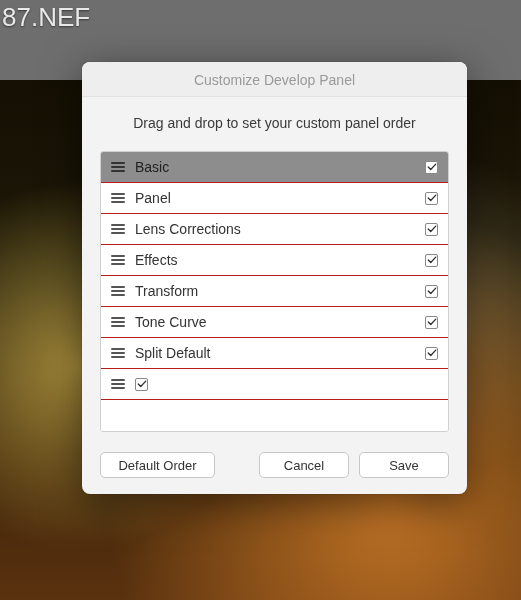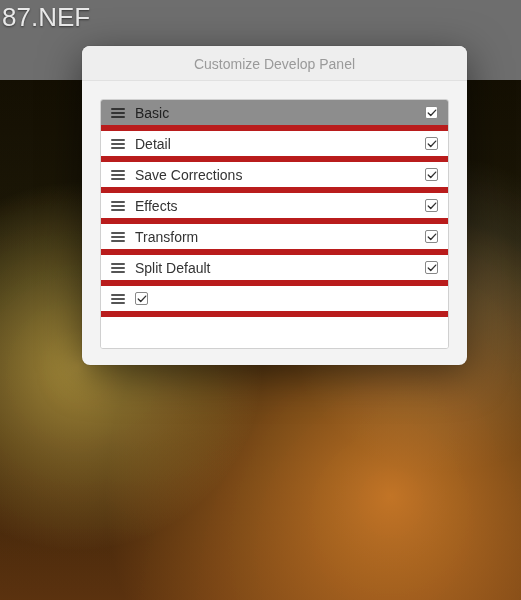--- a/index.html
+++ b/index.html
@@ -34,21 +34,21 @@
     height: 520px;
     background:
       radial-gradient(circle at 15% 55%, rgba(255,220,100,.55), rgba(0,0,0,0) 35%),
       radial-gradient(circle at 75% 80%, rgba(230,140,50,.75), rgba(60,30,10,.3) 50%),
       radial-gradient(circle at 85% 45%, rgba(200,200,160,.4), rgba(0,0,0,0) 30%),
       linear-gradient(#0a1008 0%, #1a2010 40%, #3a2a10 70%, #6b4018 100%);
     filter: contrast(1.05);
   }
   .dialog {
     position: absolute;
-    top: 46px;
+    top: 62px;
     left: 82px;
     width: 385px;
     background: #f3f3f3;
     border-radius: 8px;
     box-shadow: 0 10px 40px rgba(0,0,0,.5), 0 0 0 1px rgba(0,0,0,.05);
     overflow: hidden;
   }
   .dialog-title {
     text-align: center;
     padding: 10px 0 8px;
@@ -70,21 +70,21 @@
     border: 1px solid #d0d0d0;
     border-radius: 3px;
     overflow: hidden;
     background: #fff;
   }
   .panel-row {
     display: flex;
     align-items: center;
     height: 31px;
     padding: 0 10px;
-    border-bottom: 6px solid #b91c1c;
+    border-bottom: 1px solid #b91c1c;
     background: #ffffff;
     font-size: 14px;
     color: #333;
   }
   .panel-row:last-child { border-bottom: none; }
   .panel-row.selected {
     background: #8d8d8d;
     color: #222;
   }
   .panel-row.empty { height: 31px; }
@@ -143,20 +143,21 @@
 
 <div class="topbar">
   <div class="filename">87.NEF</div>
 </div>
 
 <div class="photo-bg"></div>
 
 <div class="dialog">
   <div class="dialog-title">Customize Develop Panel</div>
   <div class="dialog-body">
+    <div class="instruction">Drag and drop to set your custom panel order</div>
 
     <div class="panel-list" id="panel-list">
         <div class="panel-row selected">
           <div class="drag-icon">
             <span></span>
             <span></span>
             <span></span>
           </div>
           <div class="panel-label">Basic</div>
           <div class="check">
@@ -164,34 +165,34 @@
               <path d="M1.5 6 L4.5 9 L10.5 2.5" stroke="#333" stroke-width="1.6" fill="none" stroke-linecap="round" stroke-linejoin="round"></path>
             </svg>
           </div>
         </div>
         <div class="panel-row">
           <div class="drag-icon">
             <span></span>
             <span></span>
             <span></span>
           </div>
-          <div class="panel-label">Detail</div>
-          <div class="check">
-            <svg viewBox="0 0 12 12">
-              <path d="M1.5 6 L4.5 9 L10.5 2.5" stroke="#333" stroke-width="1.6" fill="none" stroke-linecap="round" stroke-linejoin="round"></path>
-            </svg>
-          </div>
-        </div>
-        <div class="panel-row">
-          <div class="drag-icon">
-            <span></span>
-            <span></span>
-            <span></span>
-          </div>
-          <div class="panel-label">Save Corrections</div>
+          <div class="panel-label">Panel</div>
+          <div class="check">
+            <svg viewBox="0 0 12 12">
+              <path d="M1.5 6 L4.5 9 L10.5 2.5" stroke="#333" stroke-width="1.6" fill="none" stroke-linecap="round" stroke-linejoin="round"></path>
+            </svg>
+          </div>
+        </div>
+        <div class="panel-row">
+          <div class="drag-icon">
+            <span></span>
+            <span></span>
+            <span></span>
+          </div>
+          <div class="panel-label">Lens Corrections</div>
           <div class="check">
             <svg viewBox="0 0 12 12">
               <path d="M1.5 6 L4.5 9 L10.5 2.5" stroke="#333" stroke-width="1.6" fill="none" stroke-linecap="round" stroke-linejoin="round"></path>
             </svg>
           </div>
         </div>
         <div class="panel-row">
           <div class="drag-icon">
             <span></span>
             <span></span>
@@ -204,20 +205,33 @@
             </svg>
           </div>
         </div>
         <div class="panel-row">
           <div class="drag-icon">
             <span></span>
             <span></span>
             <span></span>
           </div>
           <div class="panel-label">Transform</div>
+          <div class="check">
+            <svg viewBox="0 0 12 12">
+              <path d="M1.5 6 L4.5 9 L10.5 2.5" stroke="#333" stroke-width="1.6" fill="none" stroke-linecap="round" stroke-linejoin="round"></path>
+            </svg>
+          </div>
+        </div>
+        <div class="panel-row">
+          <div class="drag-icon">
+            <span></span>
+            <span></span>
+            <span></span>
+          </div>
+          <div class="panel-label">Tone Curve</div>
           <div class="check">
             <svg viewBox="0 0 12 12">
               <path d="M1.5 6 L4.5 9 L10.5 2.5" stroke="#333" stroke-width="1.6" fill="none" stroke-linecap="round" stroke-linejoin="round"></path>
             </svg>
           </div>
         </div>
         <div class="panel-row">
           <div class="drag-icon">
             <span></span>
             <span></span>
@@ -238,14 +252,20 @@
           </div>
           <div class="check">
             <svg viewBox="0 0 12 12">
               <path d="M1.5 6 L4.5 9 L10.5 2.5" stroke="#333" stroke-width="1.6" fill="none" stroke-linecap="round" stroke-linejoin="round"></path>
             </svg>
           </div>
         </div>
         <div class="panel-row empty"></div>
       </div>
 
+    <div class="button-row">
+      <div class="btn btn-default">Default Order</div>
+      <div class="spacer"></div>
+      <div class="btn btn-cancel">Cancel</div>
+      <div class="btn btn-save">Save</div>
+    </div>
   </div>
 </div>
 
 </body></html>

